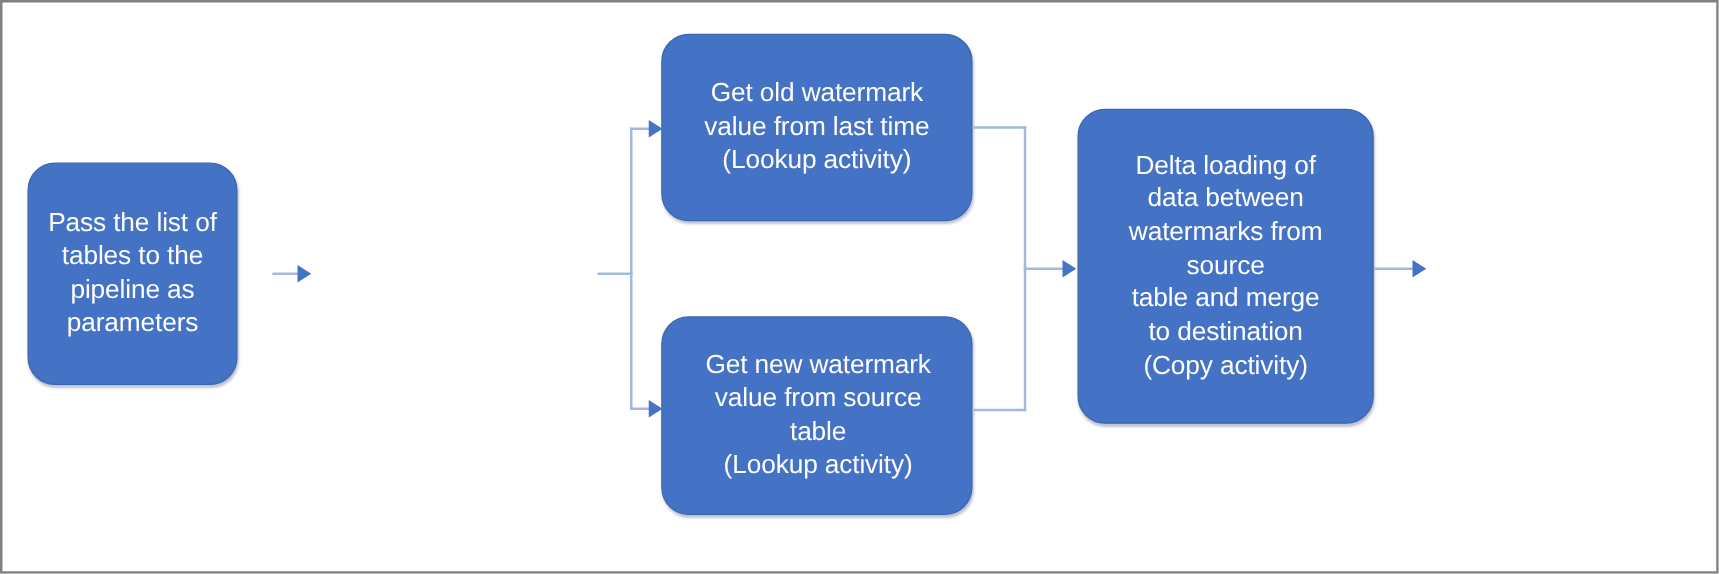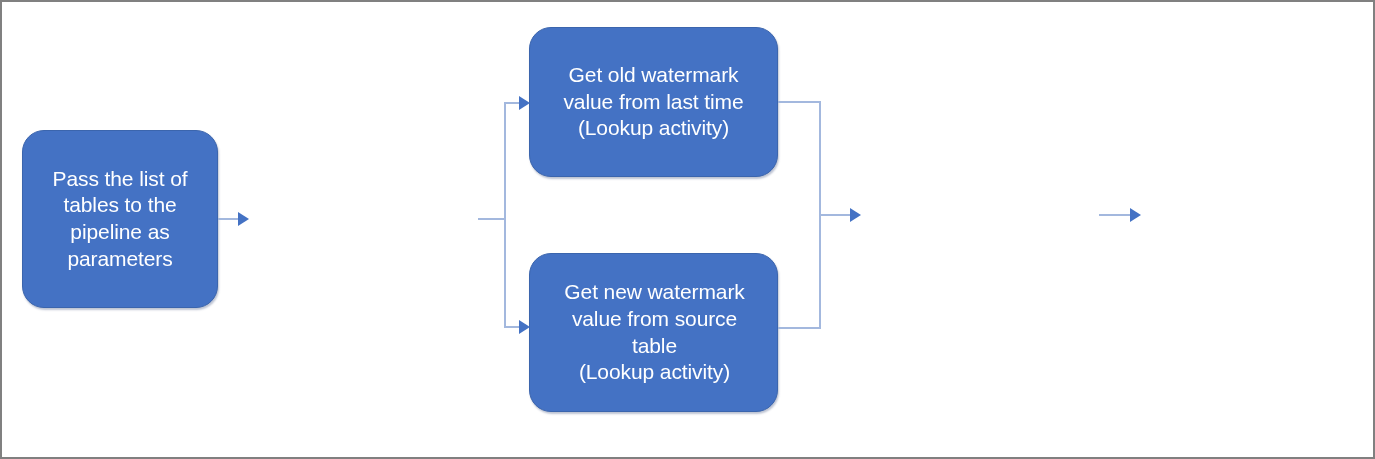--- a/index.html
+++ b/index.html
@@ -53,41 +53,50 @@
     border-top: 7px solid transparent;
     border-bottom: 7px solid transparent;
     border-left: 11px solid #4472C4;
   }
 </style>
 </head>
 <body>
 
 <div id="canvas">
 
-  <div class="node" style="left:20px; top:128px; width:196px; height:178px;">
+  <div class="node" style="left:20px; top:128px; width:168px; height:178px;">
     <span class="label">Pass the list of
 tables to the
 pipeline as
 parameters</span>
   </div>
 
 
   <div class="node" style="left:527px; top:25px; width:249px; height:150px;">
     <span class="label">Get old watermark
 value from last time
 (Lookup activity)</span>
   </div>
 
   <div class="node" style="left:527px; top:251px; width:249px; height:159px;padding-left:12px;">
     <span class="label">Get new watermark
 value from source
 table
 (Lookup activity)</span>
   </div>
 
+  <div class="node" style="left:860px; top:85px; width:237px; height:252px;">
+    <span class="label">Delta loading of
+data between
+watermarks from
+source
+table and merge
+to destination
+(Copy activity)</span>
+  </div>
 
 
   <div class="conn-h" style="left:216px; top:216px; width:22px;"></div>
   <div class="arrow" style="left:236px; top:210px;"></div>
 
   <div class="conn-h" style="left:476px; top:216px; width:28px;"></div>
   <div class="conn-v" style="left:502px; top:100px; height:226px;"></div>
   <div class="conn-h" style="left:502px; top:100px; width:22px;"></div>
   <div class="arrow" style="left:517px; top:94px;"></div>
   <div class="conn-h" style="left:502px; top:324px; width:22px;"></div>

